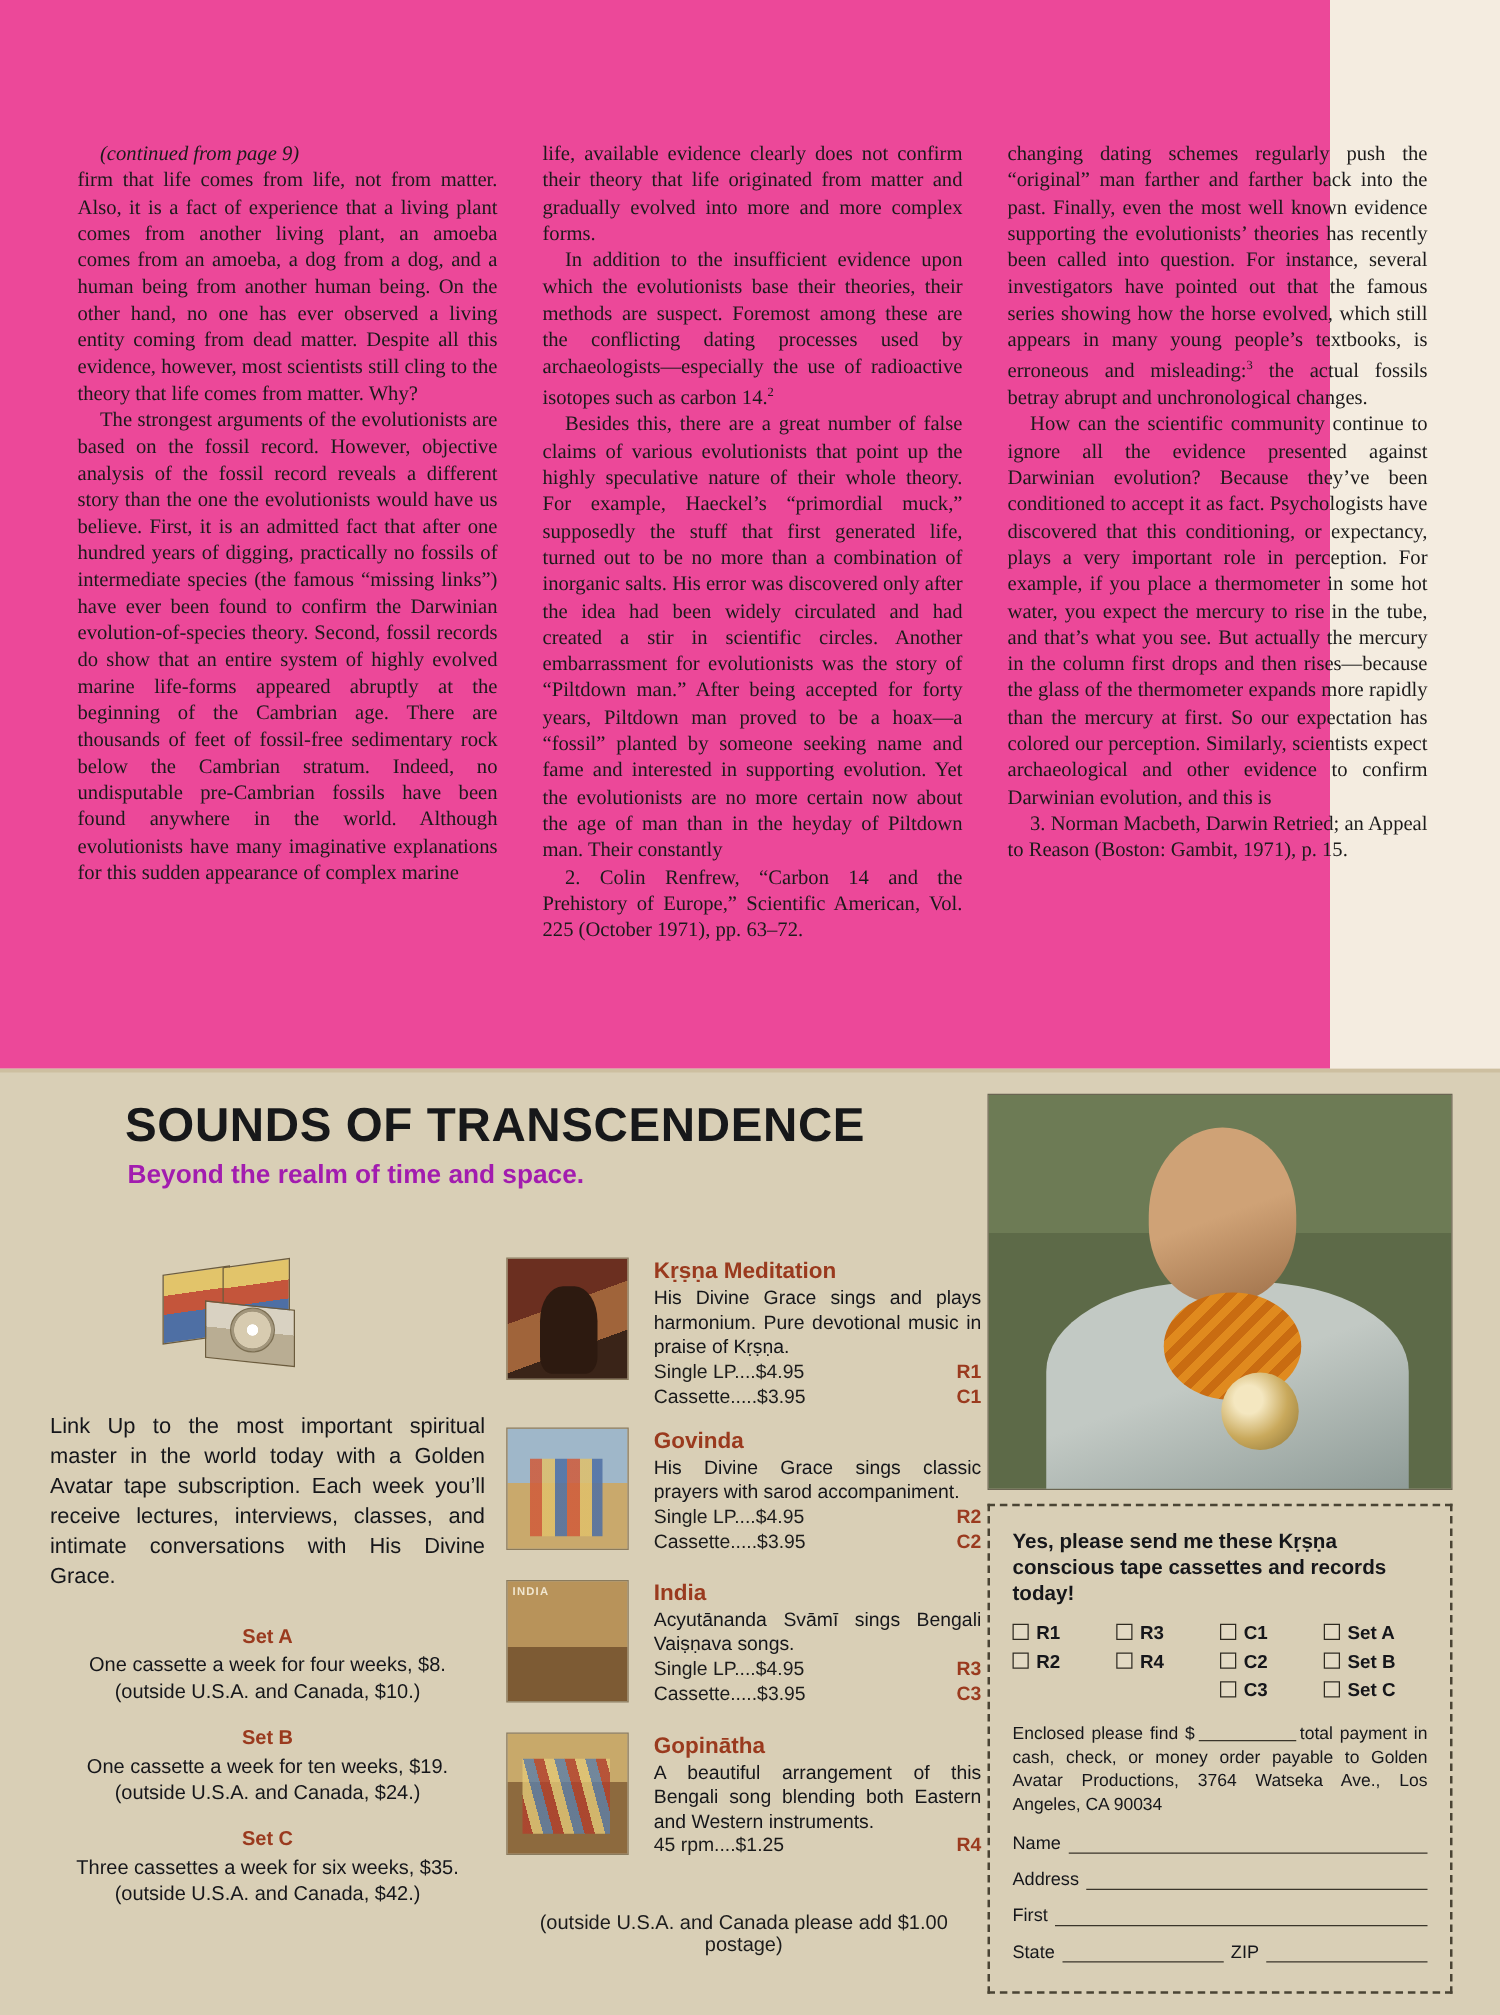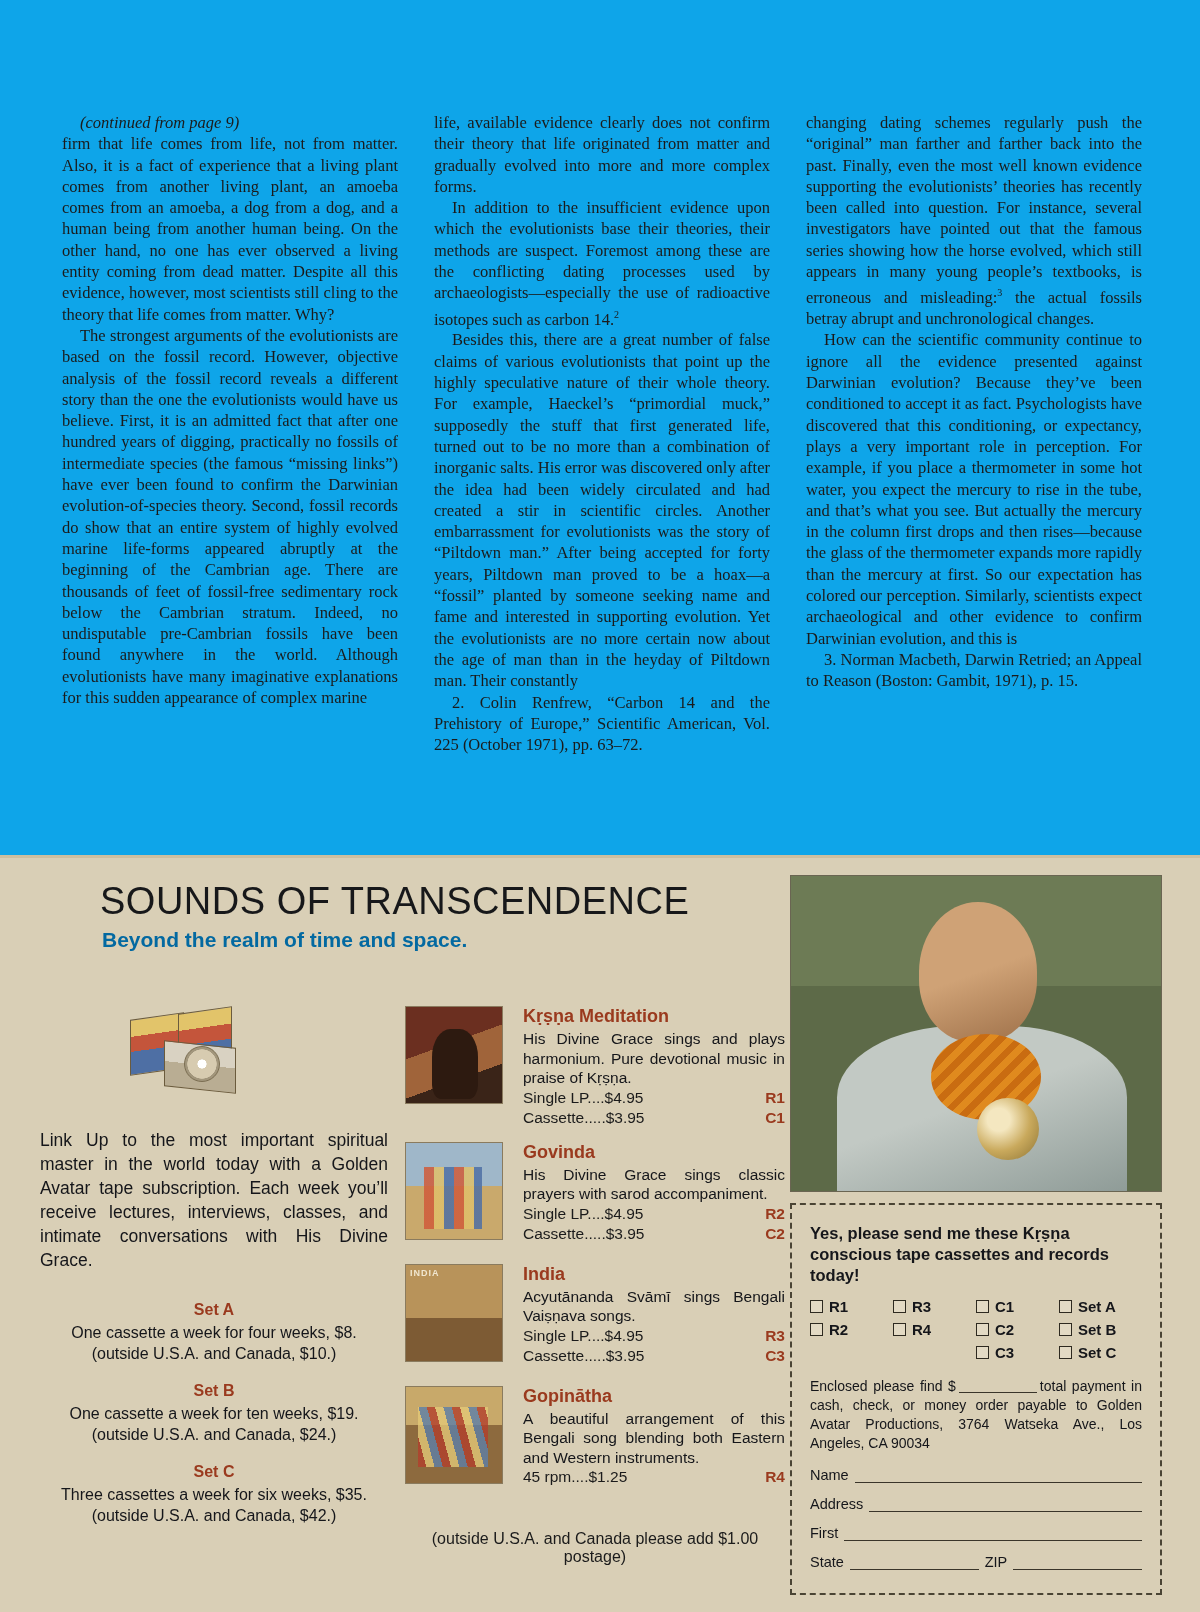--- a/index.html
+++ b/index.html
@@ -13,23 +13,23 @@
     height: 1612px;
     background: #f4ece0;
     overflow: hidden;
     font-family: "Liberation Serif", serif;
     color: #1b1b1b;
   }
   
   .article {
     position: absolute;
     left: 0; top: 0;
-    width: 1200px;
+    width: 1064px;
     height: 855px;
-    background: #0ea5e9;
+    background: #ec4899;
   }
   .cols {
     position: absolute;
     left: 62px; top: 112px;
     width: 1090px;
     display: flex;
     gap: 36px;
   }
   .col {
     width: 336px;
@@ -65,30 +65,30 @@
     width: 1200px;
     height: 757px;
     background: #d9cfb6;
     font-family: "Liberation Sans", sans-serif;
     border-top: 3px solid #cdbfa0;
   }
   .ad-title {
     position: absolute;
     left: 100px; top: 22px;
     font-size: 38px;
-    font-weight: normal;
+    font-weight: bold;
     letter-spacing: 0.5px;
     color: #17181a;
   }
   .ad-sub {
     position: absolute;
     left: 102px; top: 70px;
     font-size: 21px;
     font-weight: bold;
-    color: #0369a1;
+    color: #a21caf;
   }
 
   
   .boxset {
     position: absolute;
     left: 128px; top: 150px;
     width: 140px; height: 88px;
   }
   .boxset .b1, .boxset .b2, .boxset .b3 {
     position: absolute;

